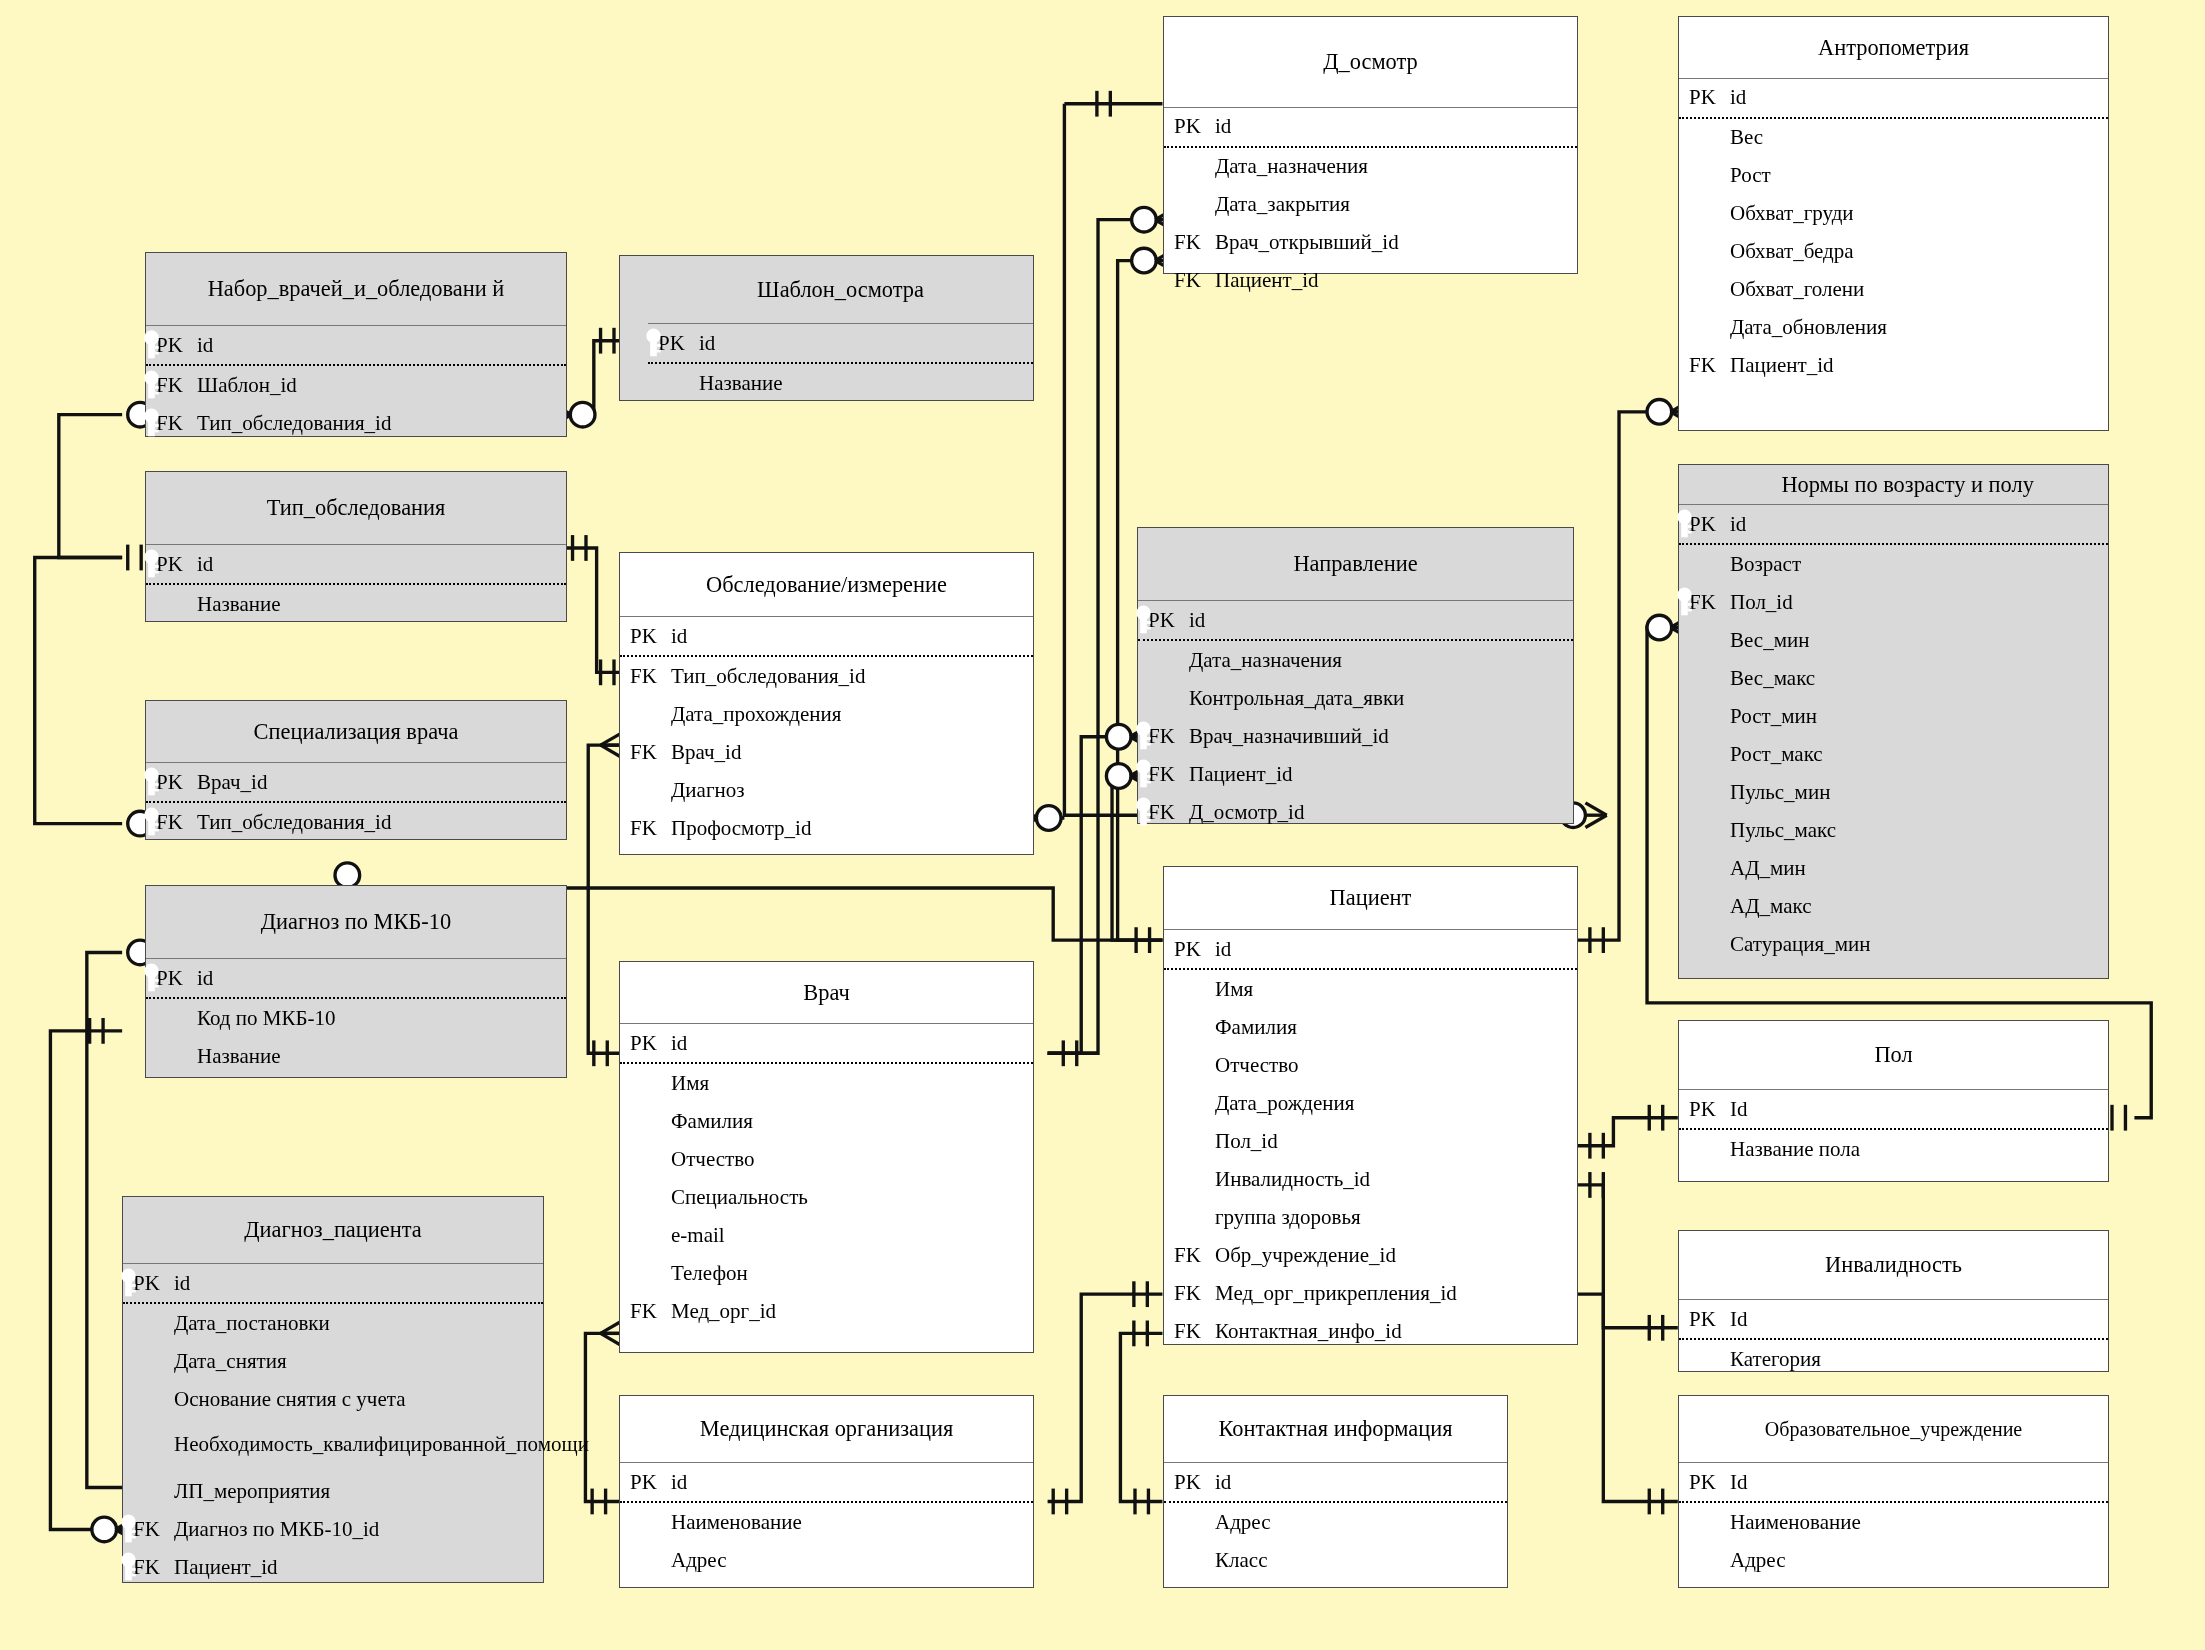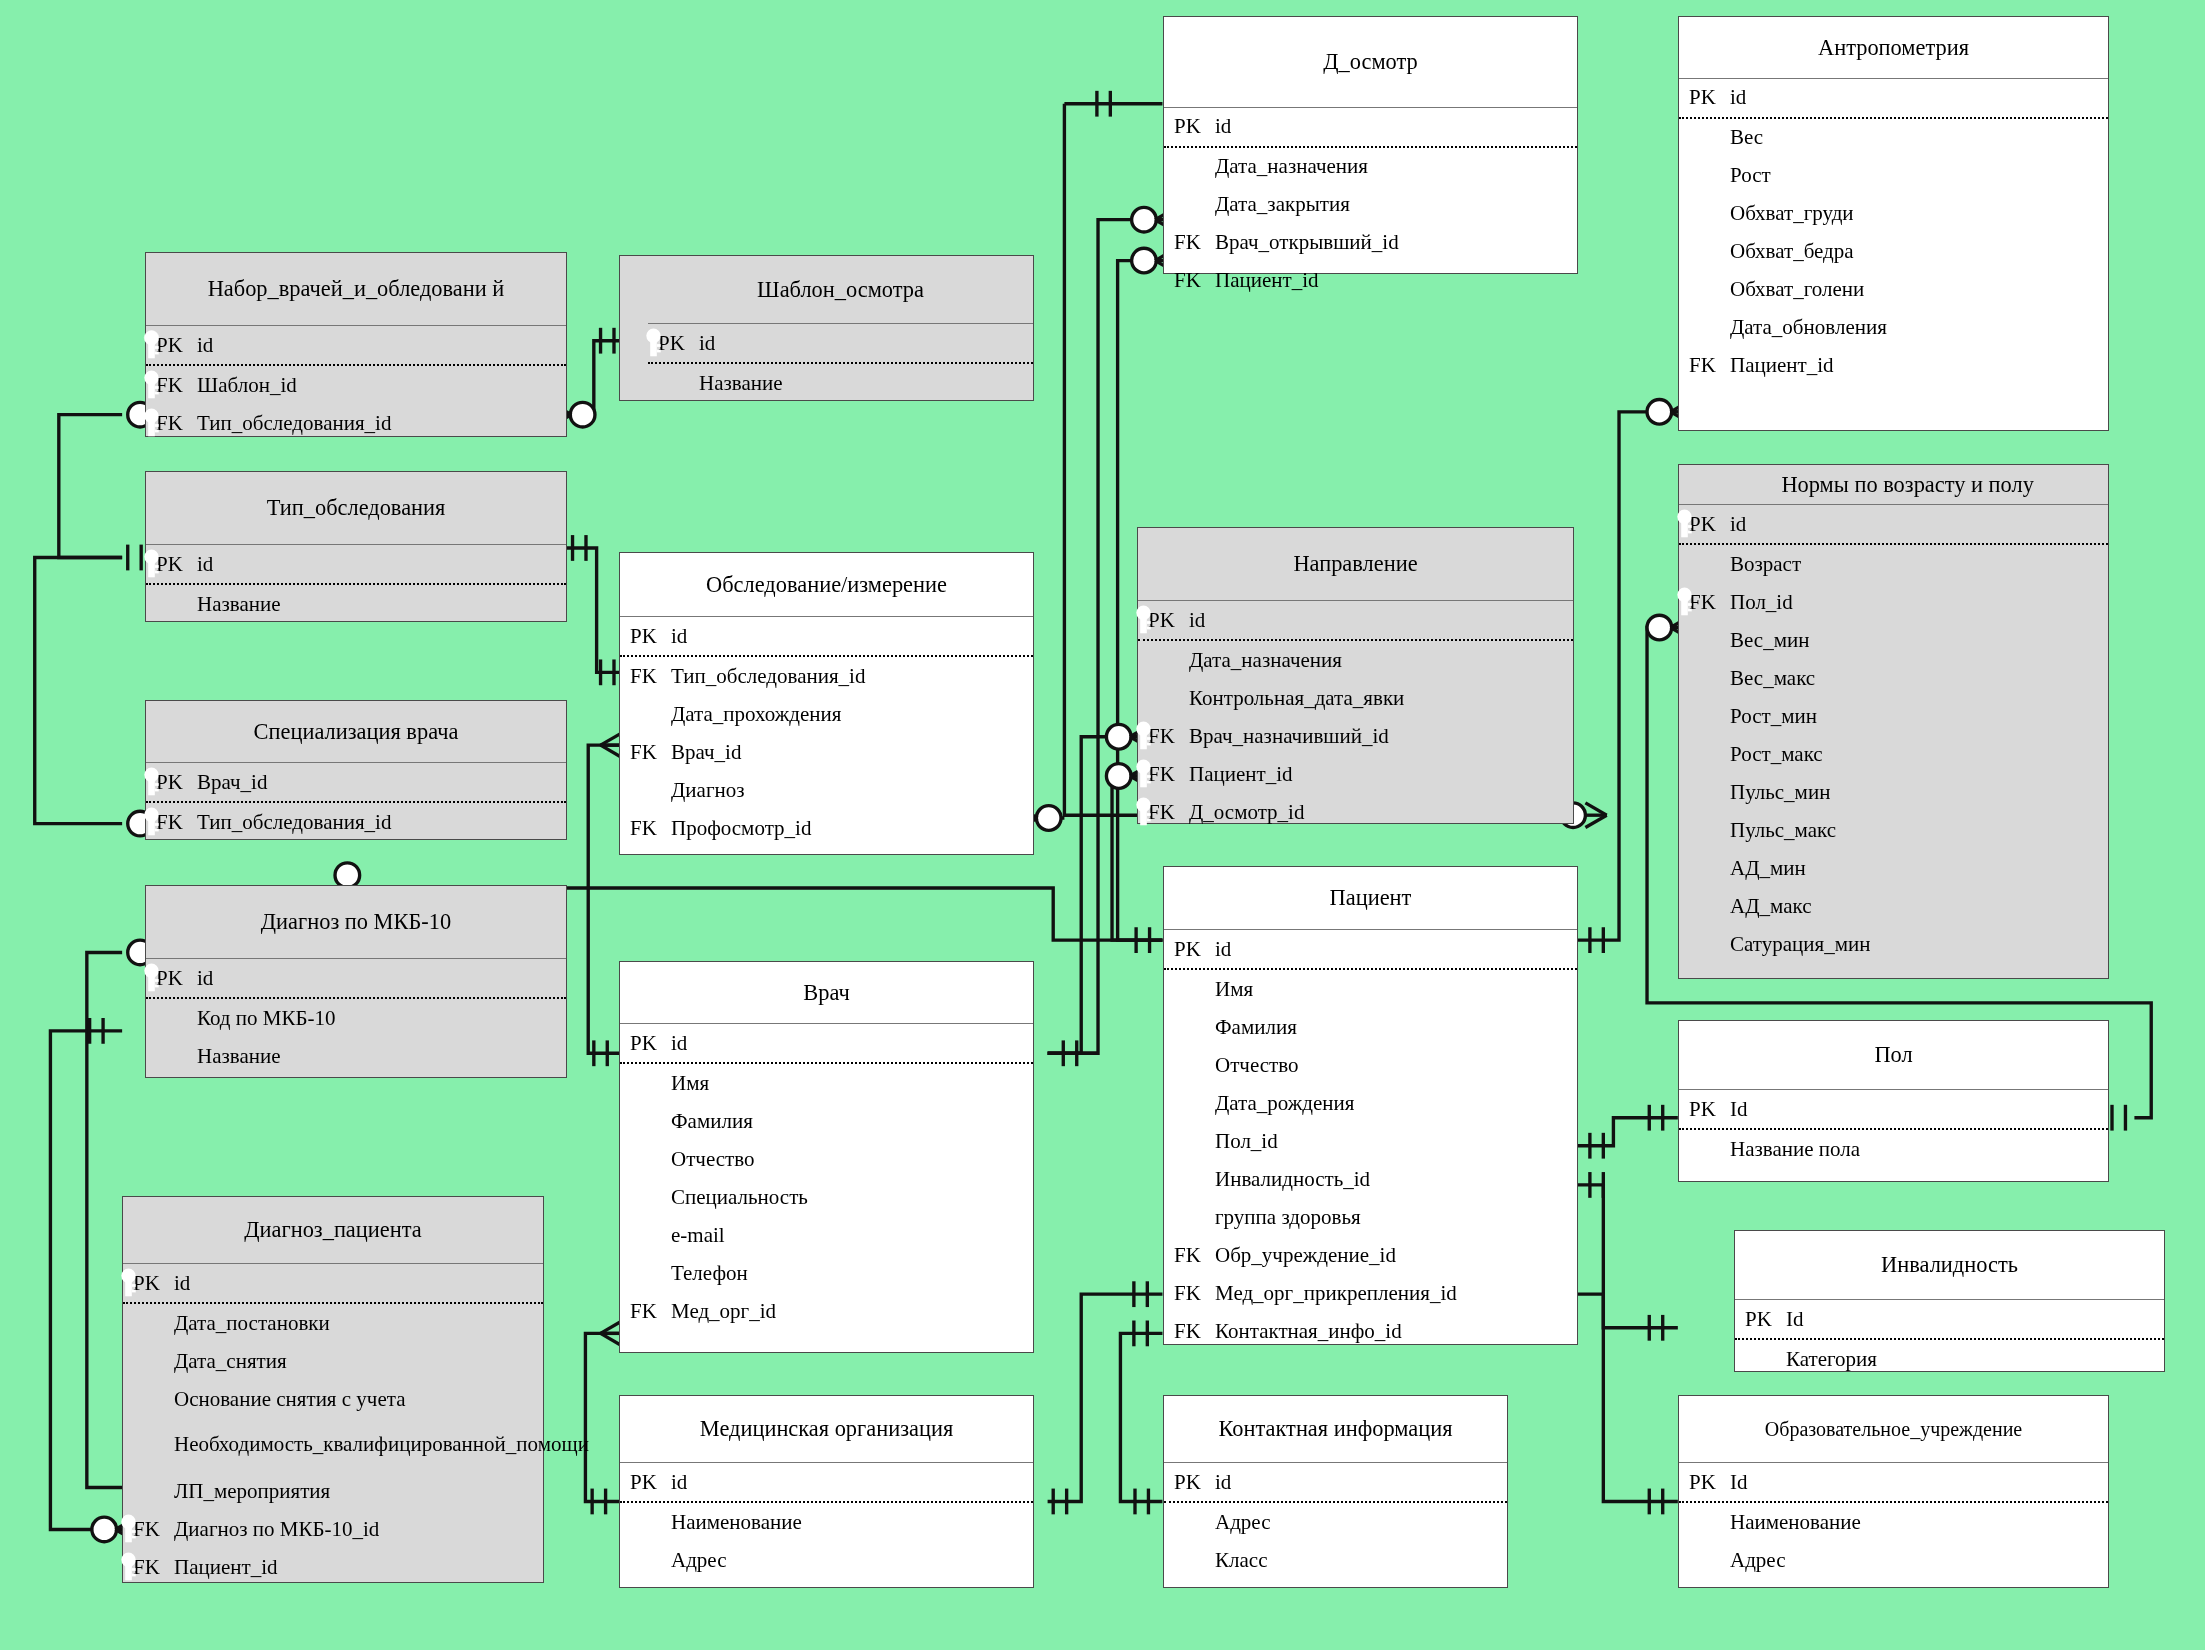--- a/index.html
+++ b/index.html
@@ -1,18 +1,18 @@
 <!DOCTYPE html>
 <html style="font-size:9px"><head>
 <meta charset="utf-8">
 <title>ER Diagram</title>
 <style>
   html,body{margin:0;padding:0;background:#ffffff;}
   body{font-family:"Liberation Serif","DejaVu Serif",serif;color:#000;}
-  #canvas{position:relative;width:2205px;height:1650px;background:#86efac;overflow:hidden;}
+  #canvas{position:relative;width:2205px;height:1650px;background:#fef9c3;overflow:hidden;}
   .entity{position:absolute;border:1.1px solid #4a4a4a;box-sizing:border-box;background:#fff;}
   .entity.shaded{background:#d9d9d9;}
   .ent-title{display:flex;align-items:center;justify-content:center;text-align:center;
              font-size:22.4px;line-height:1.12;padding:2.2px 7.8px;box-sizing:border-box;}
   .ent-body{box-sizing:border-box;}
   .pk-block{box-sizing:border-box;}
   .attr-block{box-sizing:border-box;border-top:2.2px dotted #000;}
   .attr{position:relative;font-size:21px;line-height:1.0;height:38px;display:flex;align-items:center;
         padding-left:10px;white-space:nowrap;}
   .attr .tag{display:inline-block;width:41px;flex:0 0 41px;}
@@ -680,21 +680,21 @@
       </div>
       <div class="attr-block">
         <div class="attr">
             <span class="tag"></span>
             <span class="nm">Название пола</span>
           </div>
       </div>
     </div>
   </div>
 
-  <div class="entity" style="left:1734px;top:1230px;width:431px;height:142px;">
+  <div class="entity" style="left:1678px;top:1230px;width:431px;height:142px;">
     <div class="ent-title" style="height:68px;">Инвалидность</div>
     <div class="ent-body" style="border-top:1.1px solid #777;">
       <div class="pk-block">
         <div class="attr">
             <span class="tag">PK</span>
             <span class="nm">Id</span>
           </div>
       </div>
       <div class="attr-block">
         <div class="attr">

